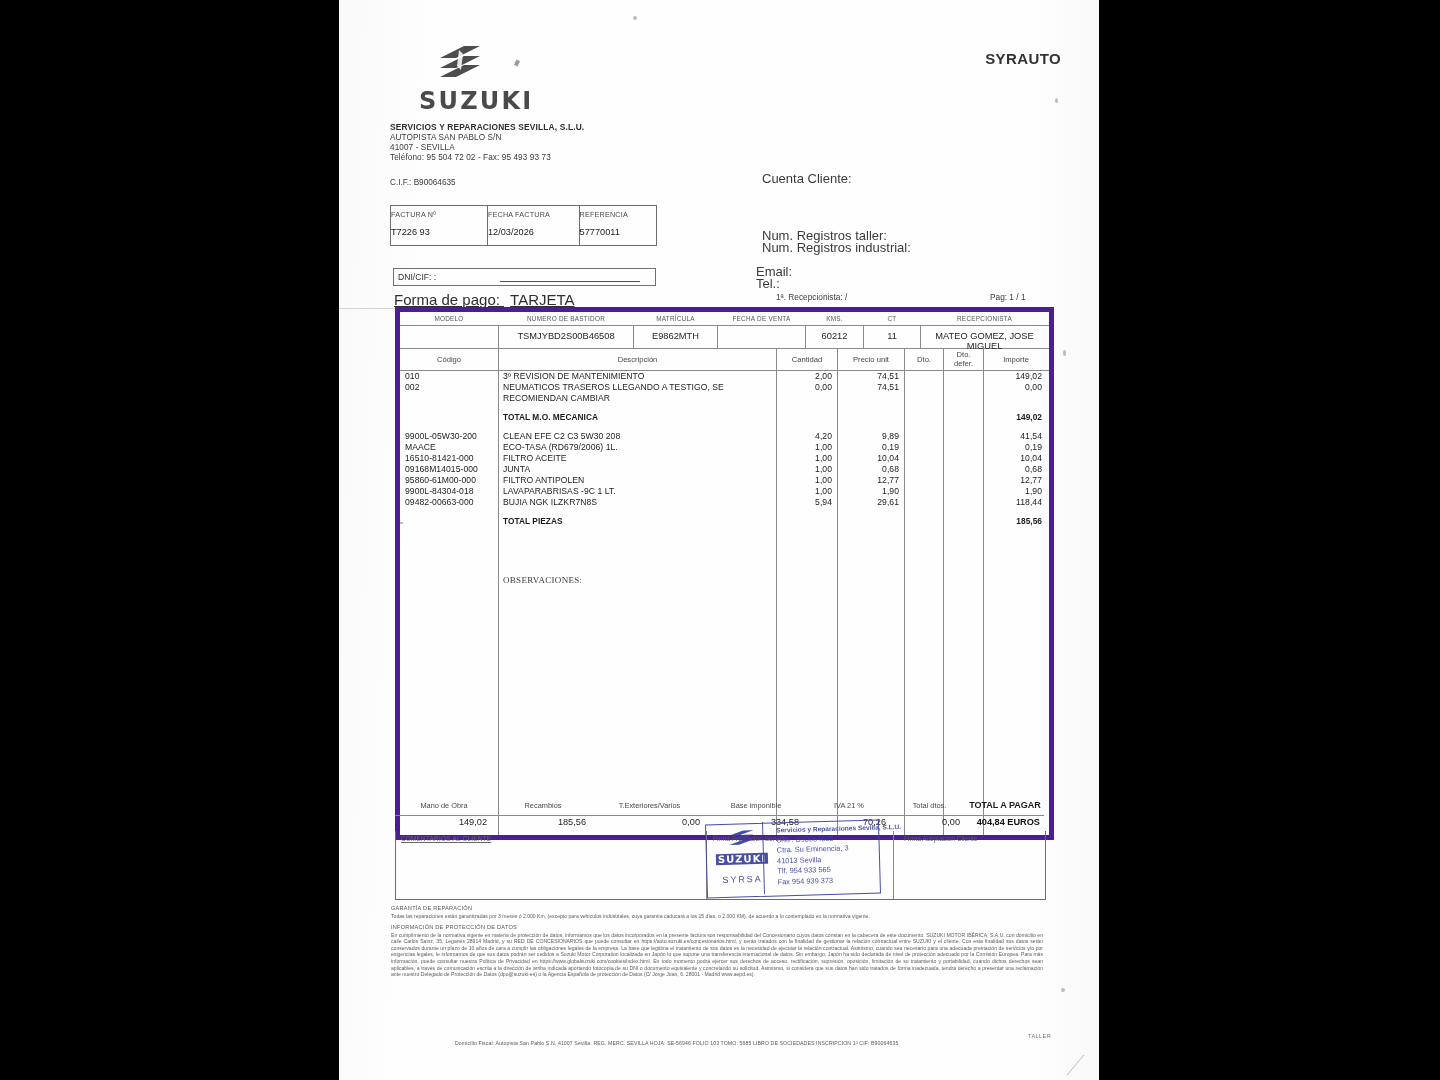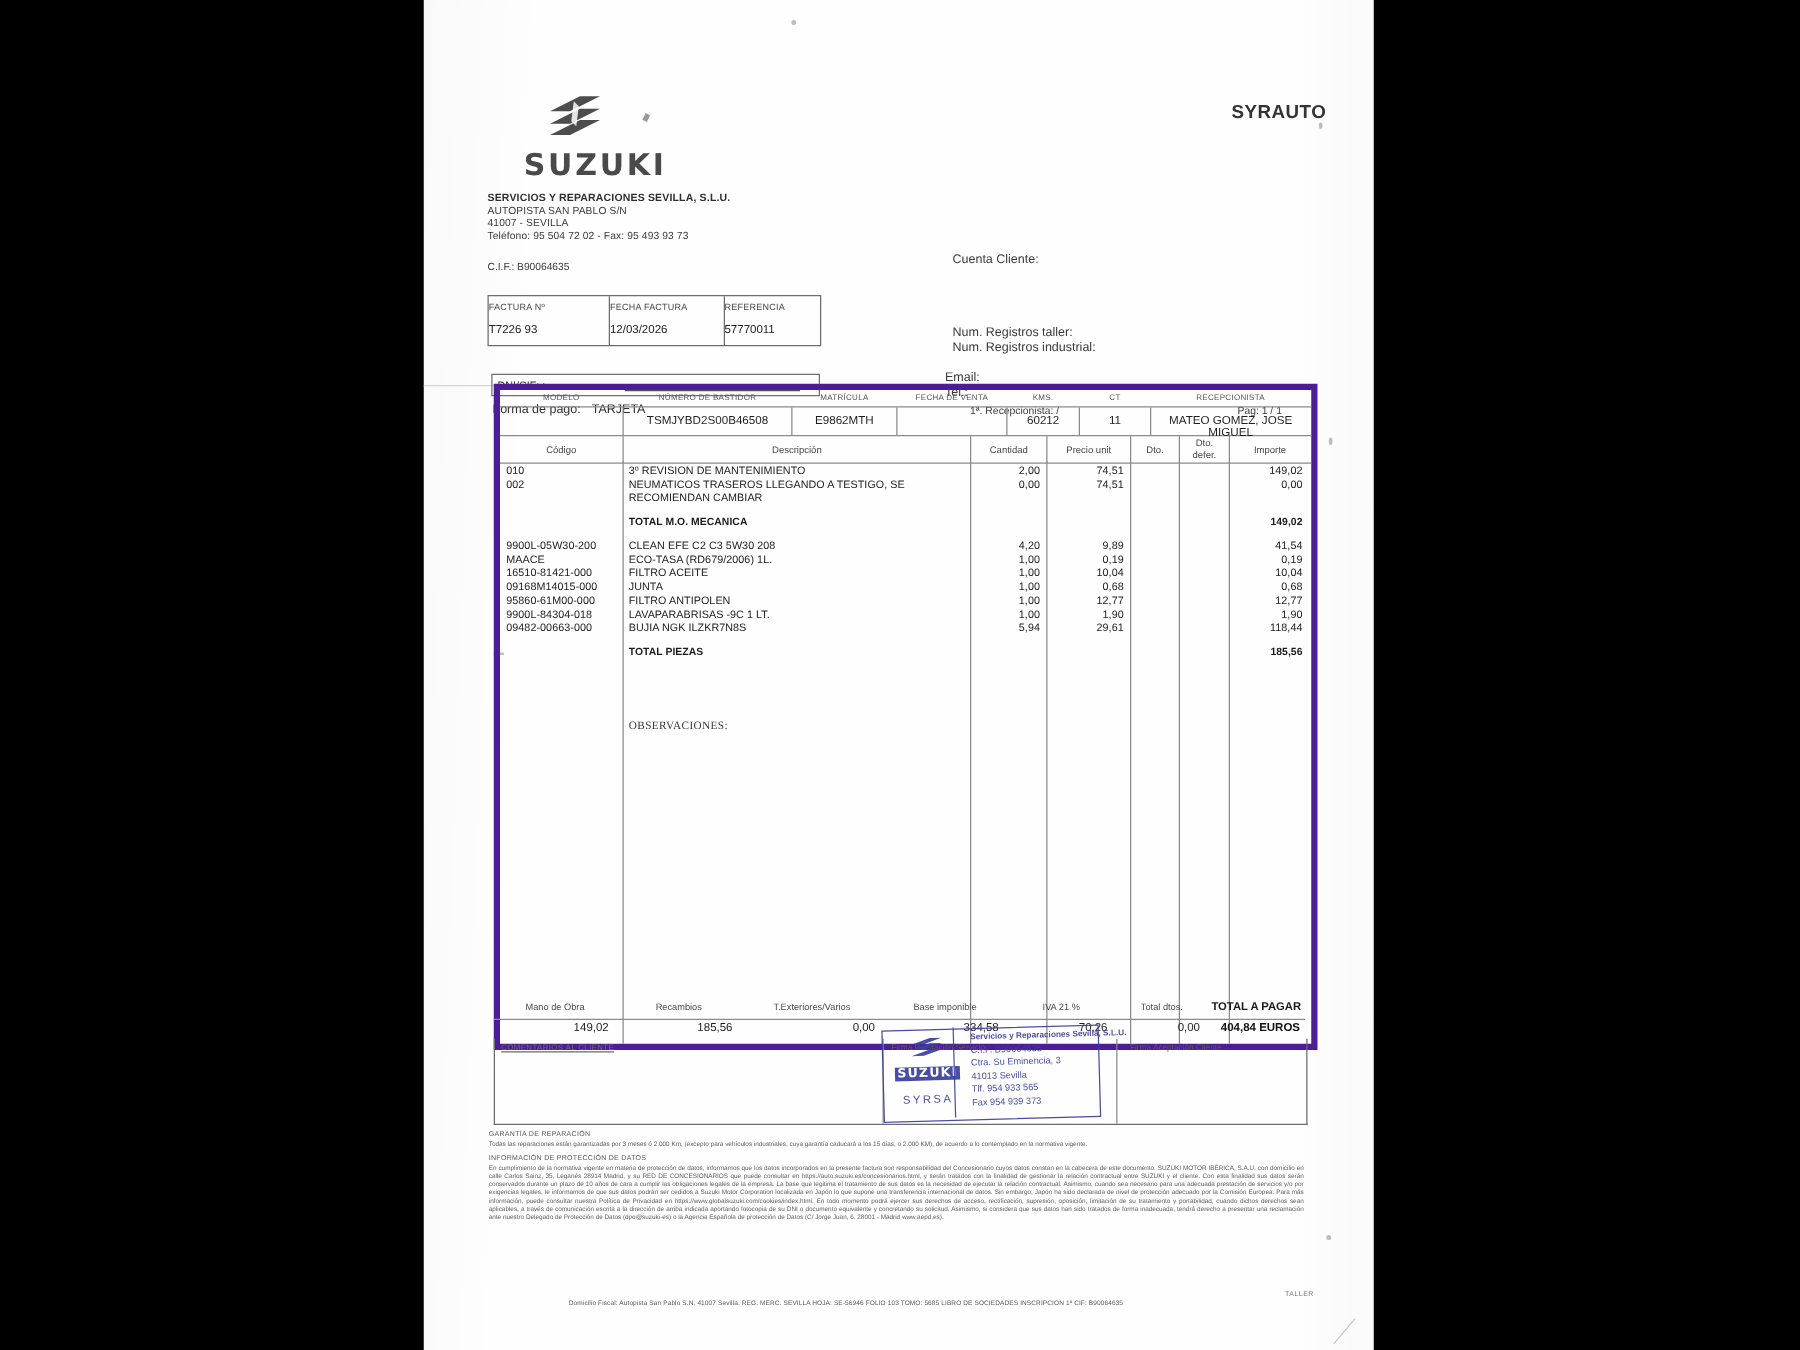--- a/index.html
+++ b/index.html
@@ -20,21 +20,21 @@
     position:absolute;inset:0;pointer-events:none;
     background:
       linear-gradient(92deg, rgba(0,0,0,0.020) 0%, rgba(0,0,0,0) 12%),
       linear-gradient(270deg, rgba(0,0,0,0.018) 0%, rgba(0,0,0,0) 9%);
   }
 
   
   .speck{position:absolute;background:#bdbdbd;border-radius:50%;}
 
   
-  .abs{position:absolute;margin-top:31px;}
+  .abs{position:absolute;}
 
   
   #suzuki-logo{left:419px;top:44px;width:90px;}
   .szk-mark{width:46px;height:40px;margin-left:18px;position:relative;}
   .szk-mark svg{display:block;}
   .szk-word{
     font-family:"DejaVu Sans",sans-serif;
     font-weight:bold;font-size:24px;letter-spacing:2.2px;
     color:#4a4a4a;margin-top:3px;
   }
@@ -52,30 +52,30 @@
   #inv-box{left:390px;top:205px;width:265px;height:39px;border:1px solid #6d6d6d;
     display:flex;}
   #inv-box .cell{flex:1;display:flex;flex-direction:column;
      justify-content:flex-start;border-right:1px solid #6d6d6d;padding-top:4px;}
   #inv-box .cell:last-child{border-right:none;}
   #inv-box .hd{font-size:7.2px;color:#4a4a4a;letter-spacing:.2px;}
   #inv-box .vl{font-size:9.2px;color:#222;margin-top:8px;}
   #inv-box .c1{flex:1.08;} #inv-box .c2{flex:1.02;} #inv-box .c3{flex:.86;}
 
   
-  .rlabel{font-size:10px;color:#3a3a3a;}
+  .rlabel{font-size:13px;color:#3a3a3a;}
   #cuenta{left:762px;top:171px;}
   #regs{left:762px;top:230px;line-height:12px;}
   #emailtel{left:756px;top:266px;line-height:11.5px;}
 
   
   #dni-box{left:393px;top:268px;width:261px;height:16px;border:1px solid #707070;}
   #dni-box .lbl{position:absolute;left:4px;top:2.5px;font-size:8.6px;color:#2f2f2f;}
   #dni-box .rule{position:absolute;left:106px;top:12px;width:140px;height:1px;background:#555;}
-  #forma{left:394px;top:291px;font-size:10px;color:#2f2f2f;}
+  #forma{left:394px;top:291px;font-size:15px;color:#2f2f2f;text-decoration:underline;}
   #recep-line{left:776px;top:292px;font-size:8.3px;color:#3a3a3a;}
   #pag{right:48px;top:292px;font-size:8.3px;color:#3a3a3a;}
 
   
   #tbl{position:absolute;left:395px;top:307px;width:649px;height:523px;
        border:5px solid #4c1d95;}
   #tbl .vline{position:absolute;top:0;bottom:0;width:1px;background:#8a8a8a;}
 
   .hrow{height:13px;border-bottom:1px solid #8a8a8a;position:relative;}
   .hcell{font-size:6.4px;color:#555;letter-spacing:.25px;text-align:center;

